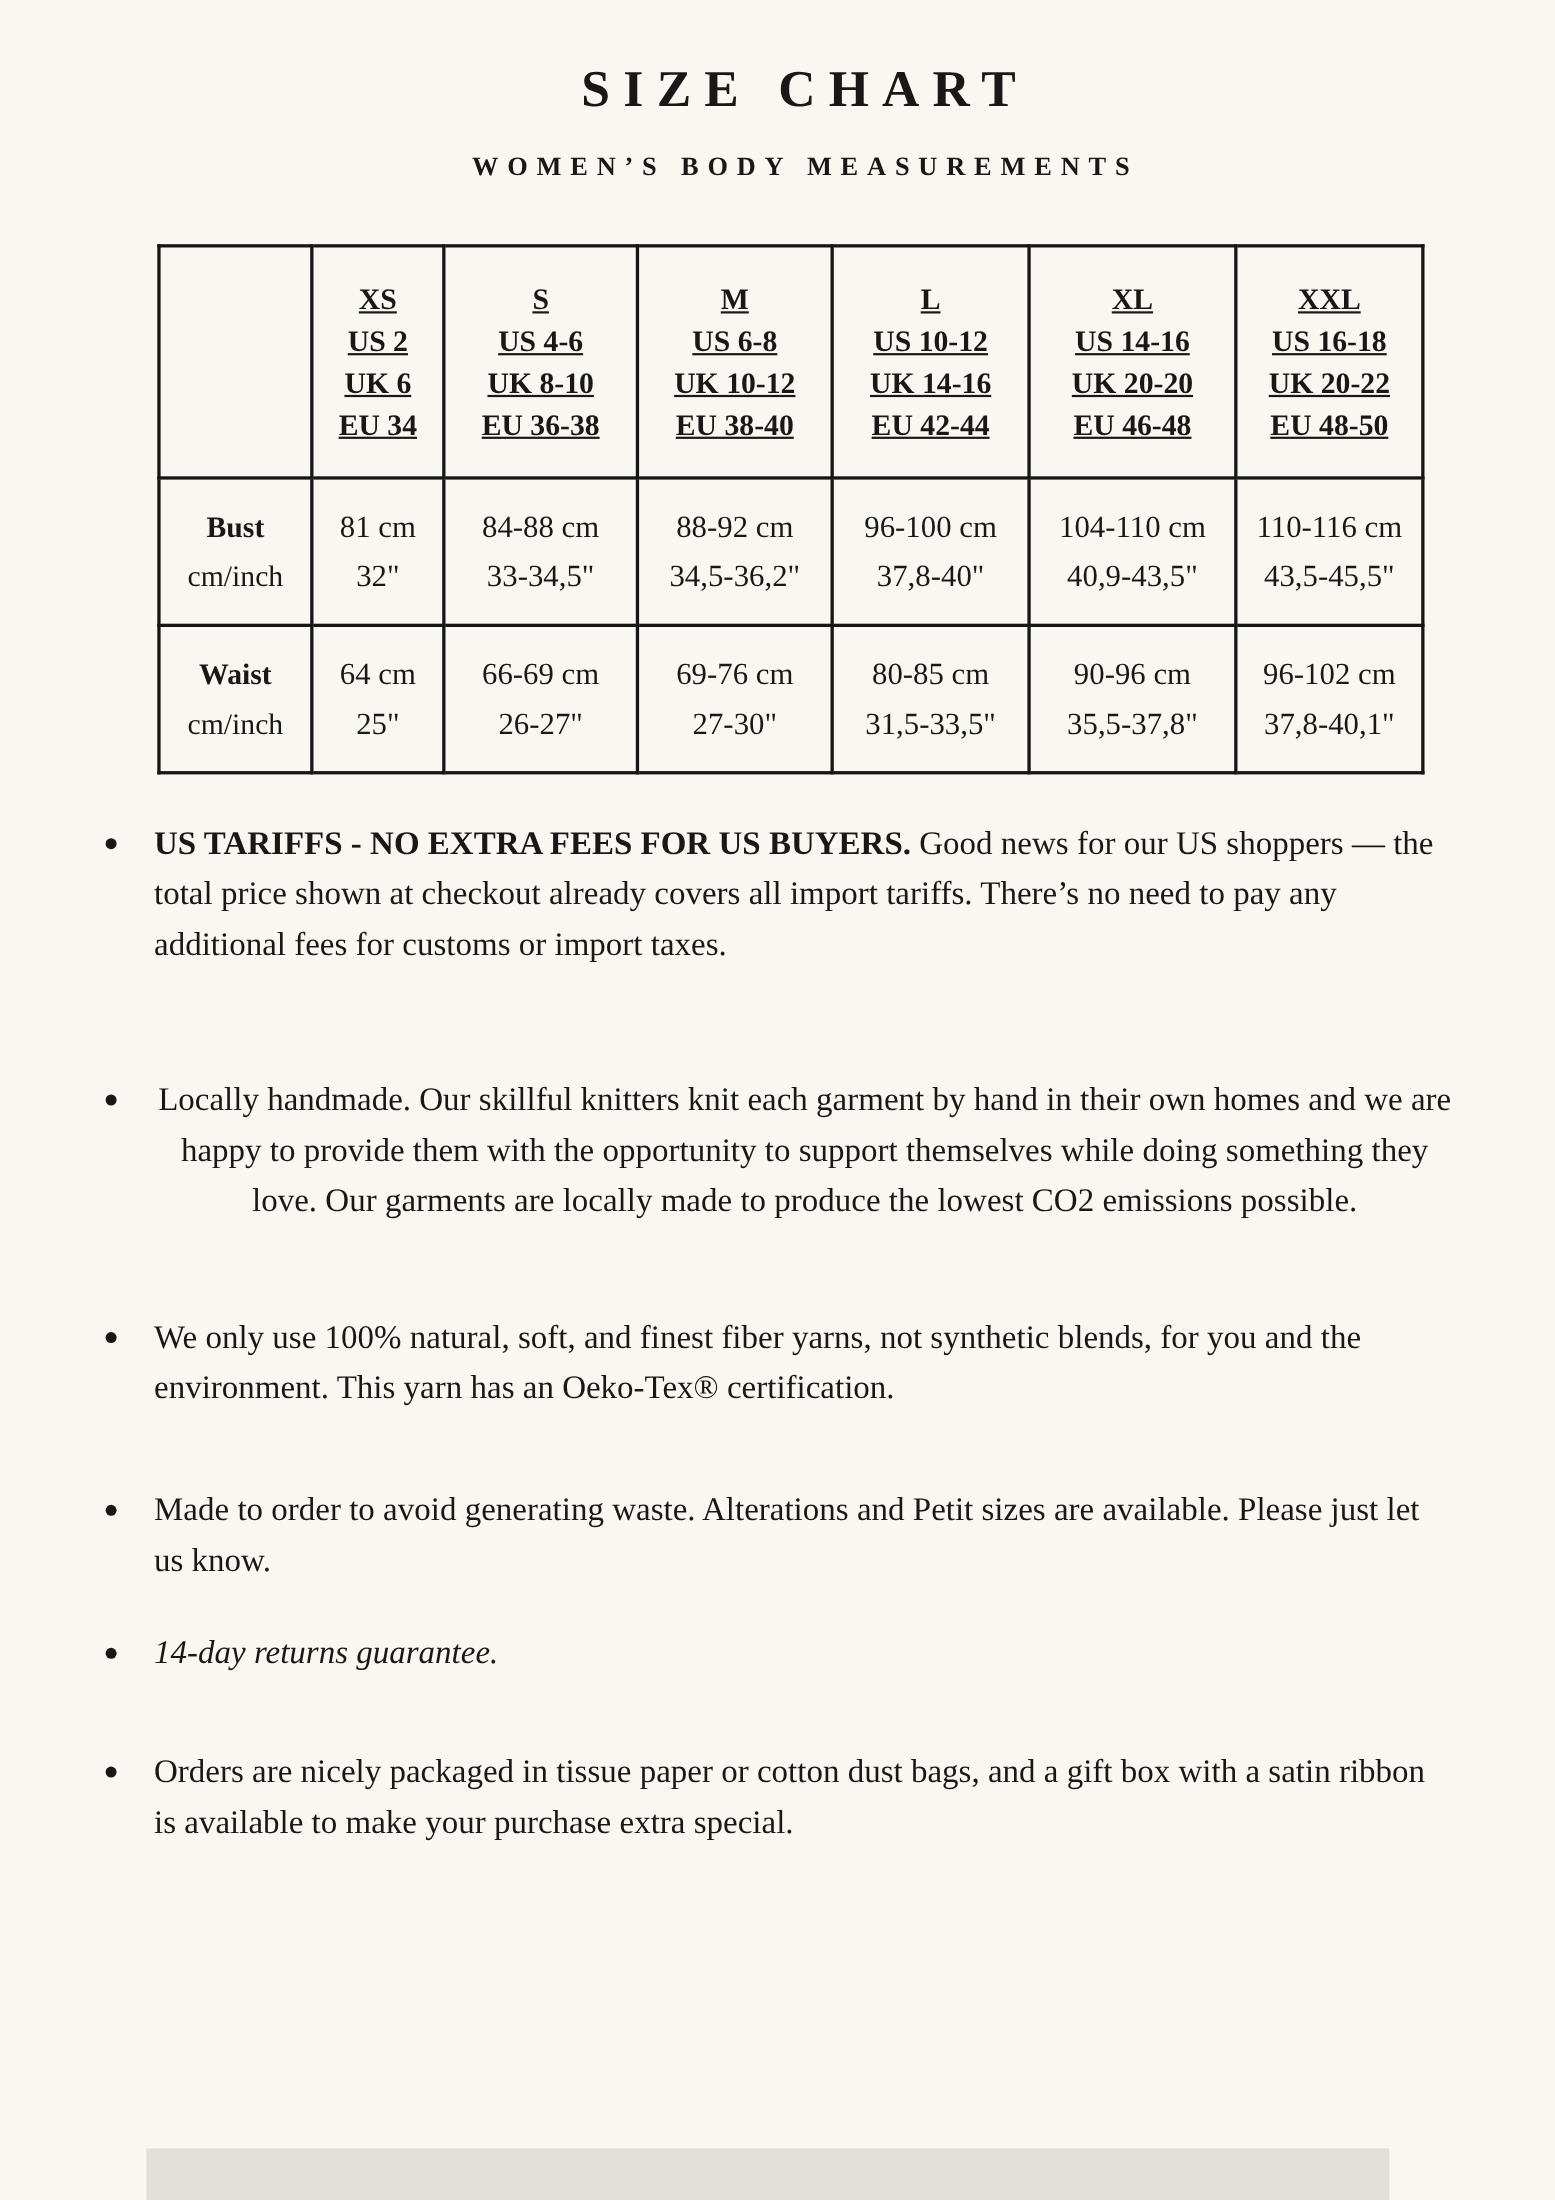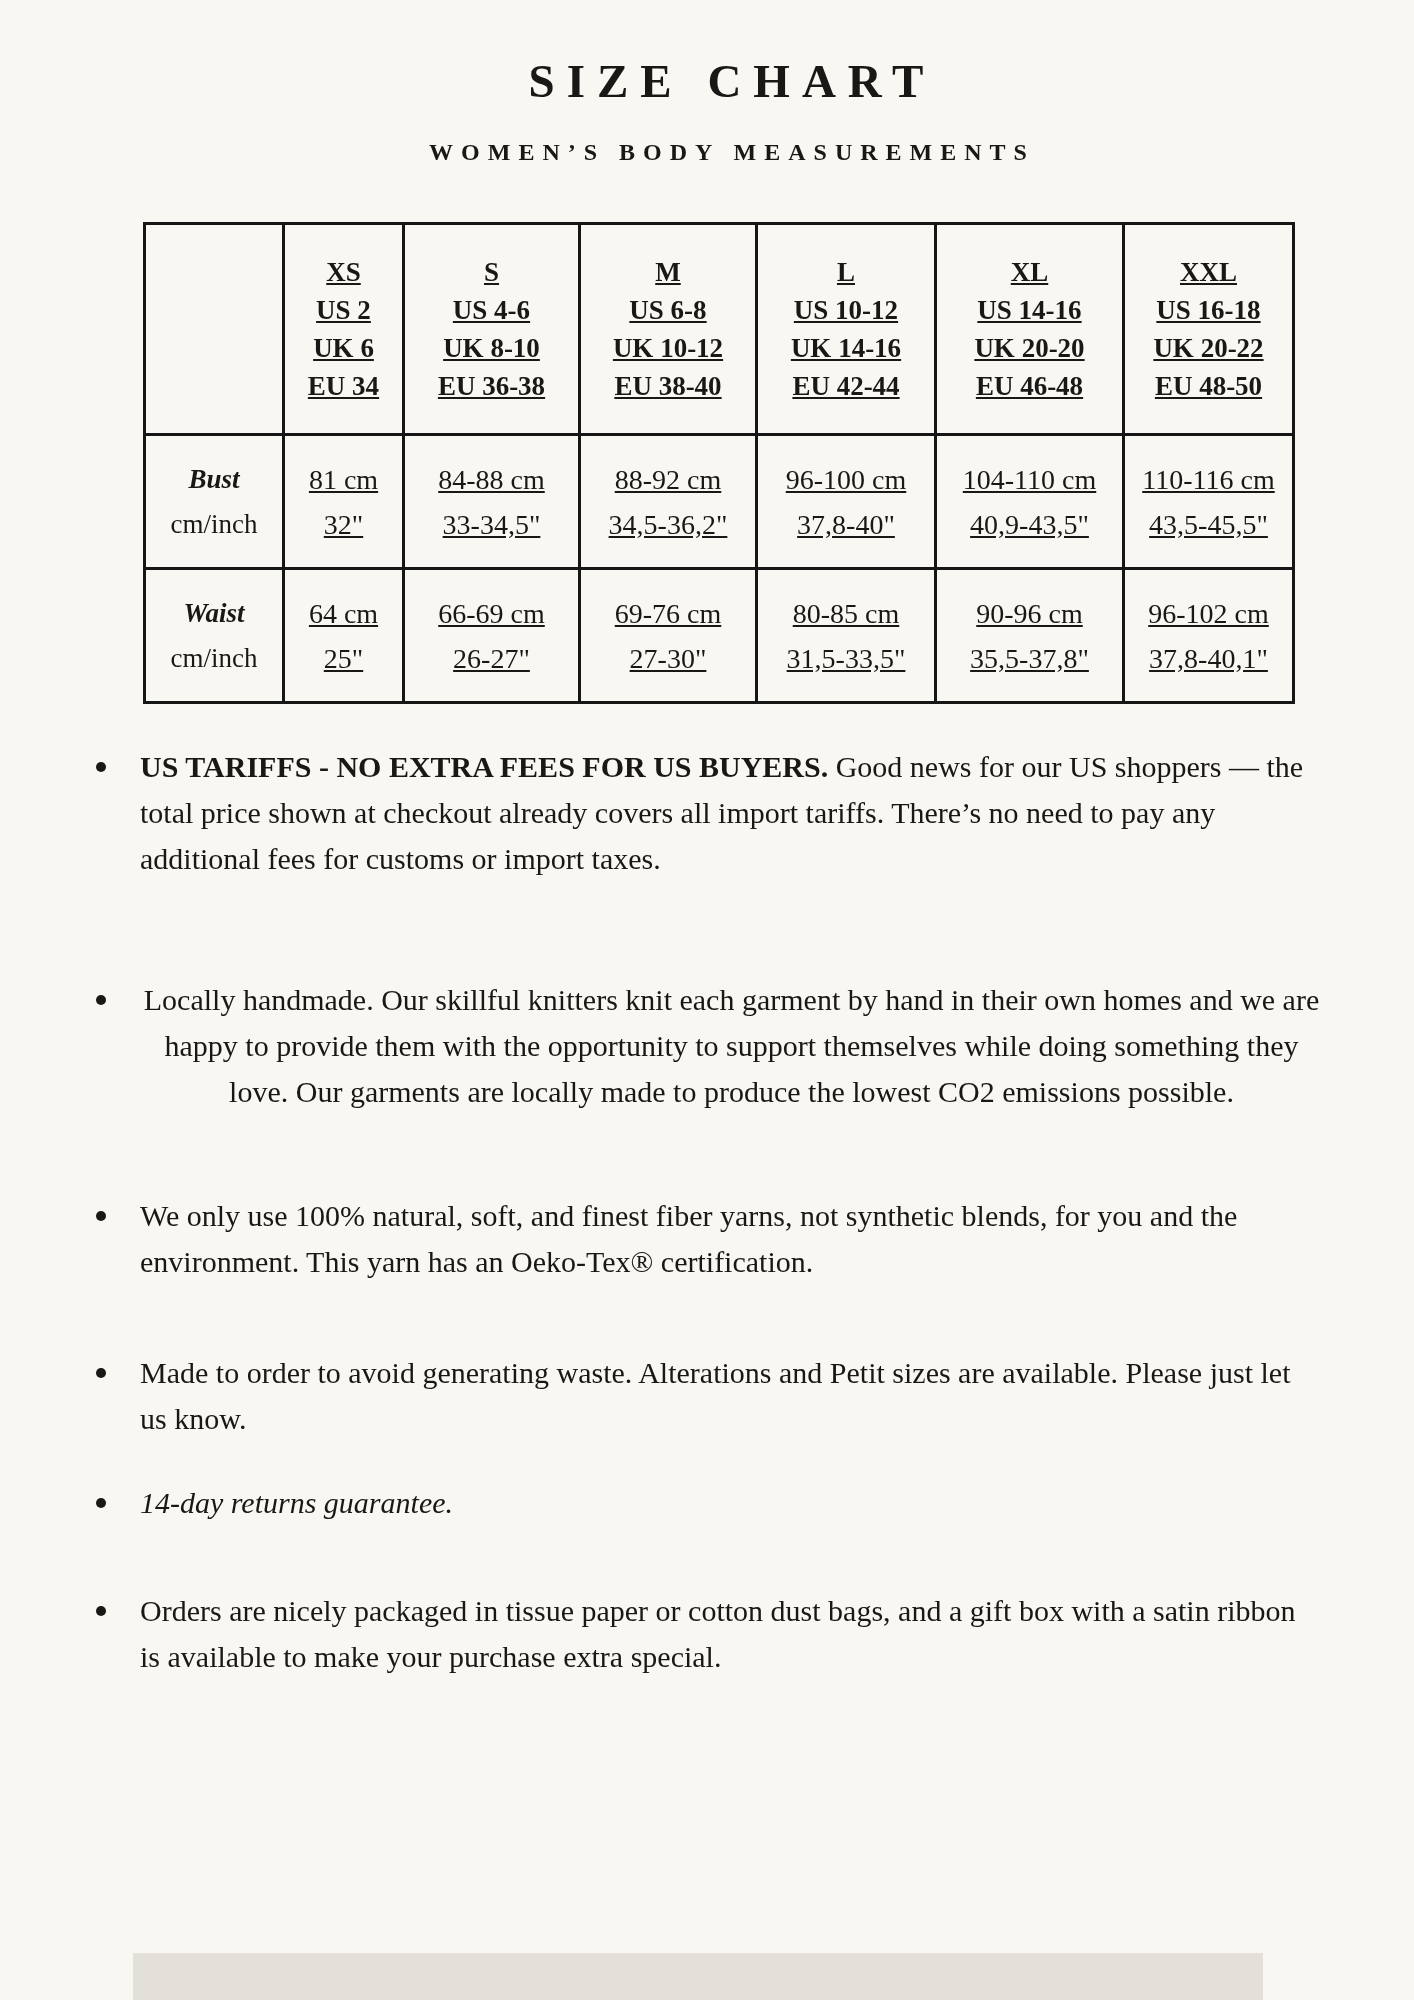--- a/index.html
+++ b/index.html
@@ -24,22 +24,22 @@
     border-collapse: collapse; table-layout: fixed;
   }
   .size-table th, .size-table td {
     border: 3px solid var(--table-border, #161616);
     text-align: center; vertical-align: middle;
     font-weight: normal; padding: 0 4px;
   }
   .size-table thead th { height: 211px; font-size: 27px; font-weight: 700; line-height: 38px; text-decoration: underline; }
   .size-table tbody tr { height: 134px; }
   .size-table tbody th, .size-table tbody td { font-size: 27px; line-height: 45px; }
-  .size-table tbody td { font-size: 28px; text-decoration: underline; }
-  .row-label-main { font-weight: 700; font-style: italic; }
+  .size-table tbody td { font-size: 28px; }
+  .row-label-main { font-weight: 700; }
   ul.bullets {
     position: absolute; top: 744px; left: 95px; width: 1228px;
     list-style: none; font-size: 30px; line-height: 46px;
   }
   .bullets li { position: relative; padding-left: 45px; }
   .bullets li::before {
     content: ""; position: absolute; left: 1px; top: 18px;
     width: 10px; height: 10px; border-radius: 50%;
     background: var(--text, #1a1816);
   }

